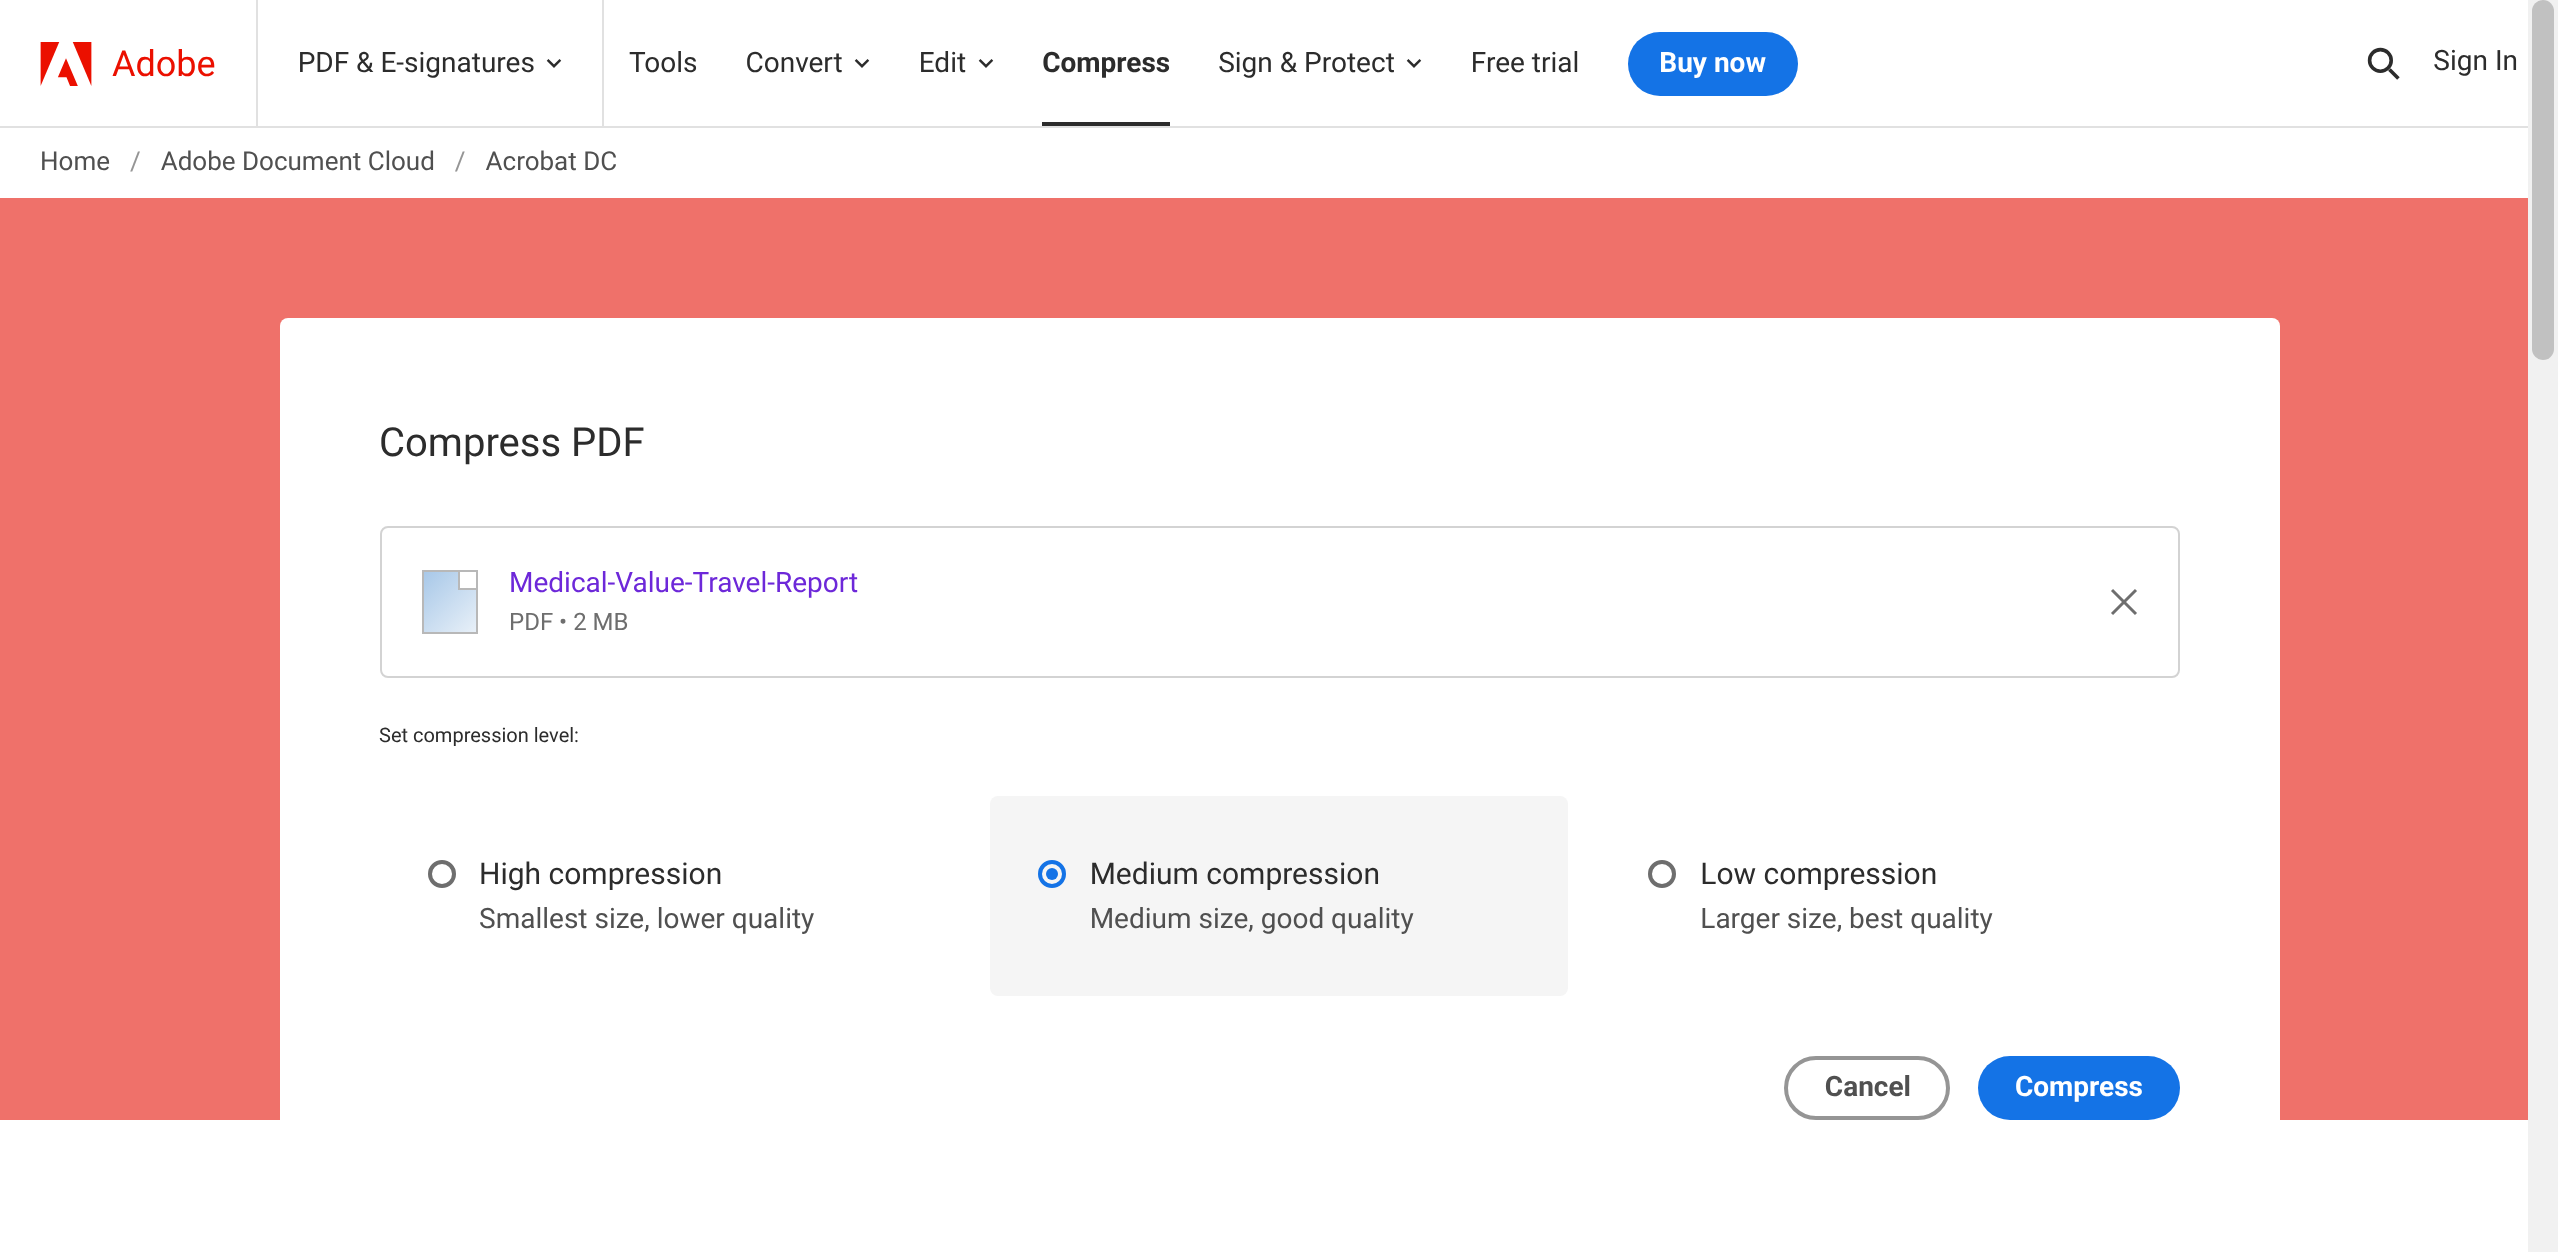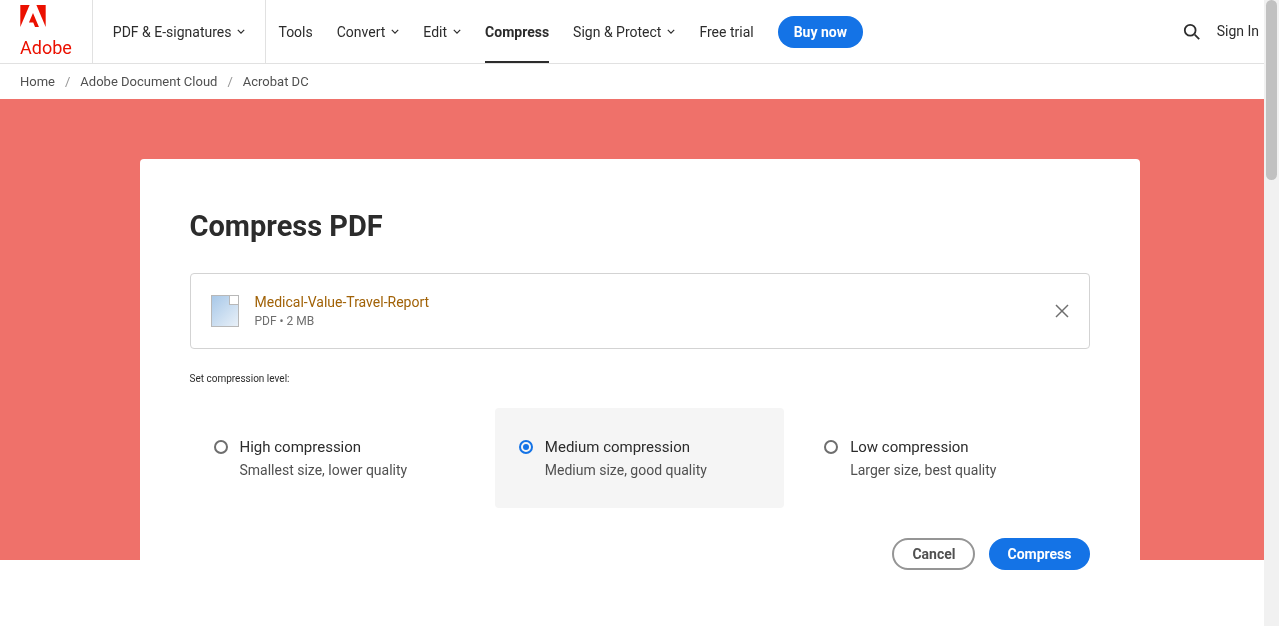--- a/index.html
+++ b/index.html
@@ -41,23 +41,22 @@
     }
     .logo-section {
       display: flex;
       align-items: center;
       height: 100%;
       padding: 0 20px;
       border-right: 1px solid #e1e1e1;
     }
     .adobe-logo {
       display: flex;
-      align-items: flex-start;
+      align-items: flex-end;
       gap: 10px;
-      flex-direction: column;
     }
     .adobe-icon {
       width: 26px;
       height: 22px;
     }
     .adobe-text {
       color: #eb1000;
       font-size: 18px;
       font-weight: 400;
     }
@@ -157,22 +156,22 @@
     .card {
       background: #fff;
       width: 1000px;
       margin: 0 auto;
       border-radius: 4px;
       padding: 50px;
       position: relative;
       z-index: 1;
     }
     .card-title {
-      font-size: 29px;
-      font-weight: 700;
+      font-size: 20px;
+      font-weight: 400;
       color: #2c2c2c;
       margin-bottom: 30px;
     }
     .file-box {
       border: 1px solid #d3d3d3;
       border-radius: 4px;
       padding: 20px;
       display: flex;
       align-items: center;
       gap: 16px;
@@ -194,21 +193,21 @@
       height: 8px;
       background: #fff;
       border-left: 1px solid #b8b8b8;
       border-bottom: 1px solid #b8b8b8;
     }
     .file-info {
       flex: 1;
     }
     .file-name {
       font-size: 14px;
-      color: #a16207;
+      color: #6d28d9;
       margin-bottom: 4px;
     }
     .file-meta {
       font-size: 12px;
       color: #6e6e6e;
     }
     .close-icon {
       width: 14px;
       height: 14px;
       cursor: pointer;

